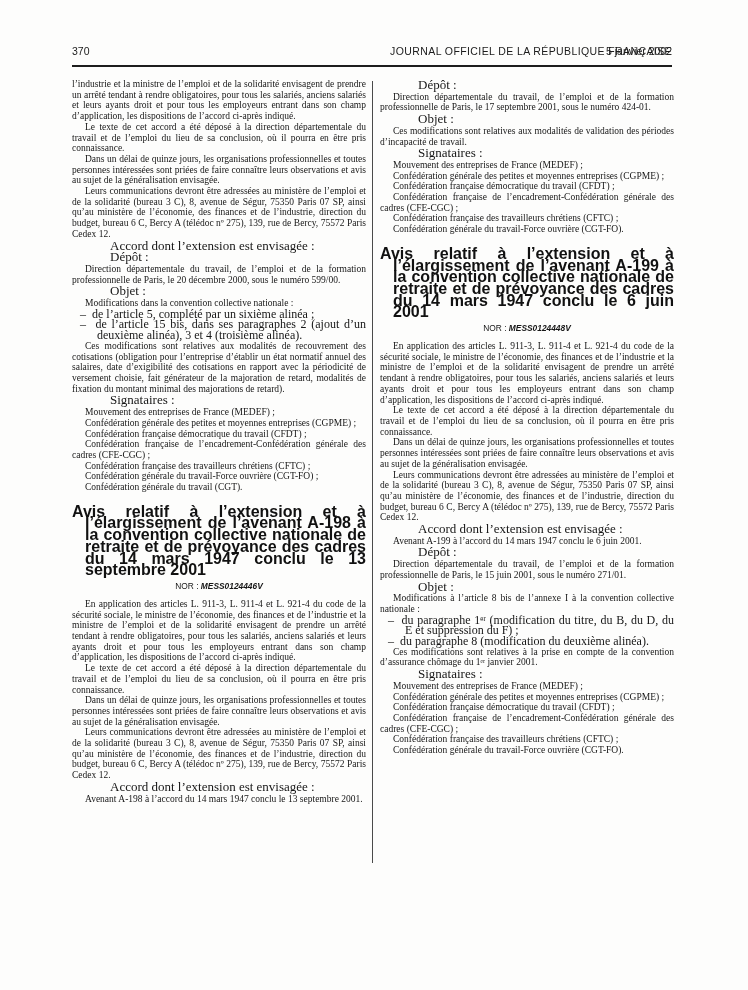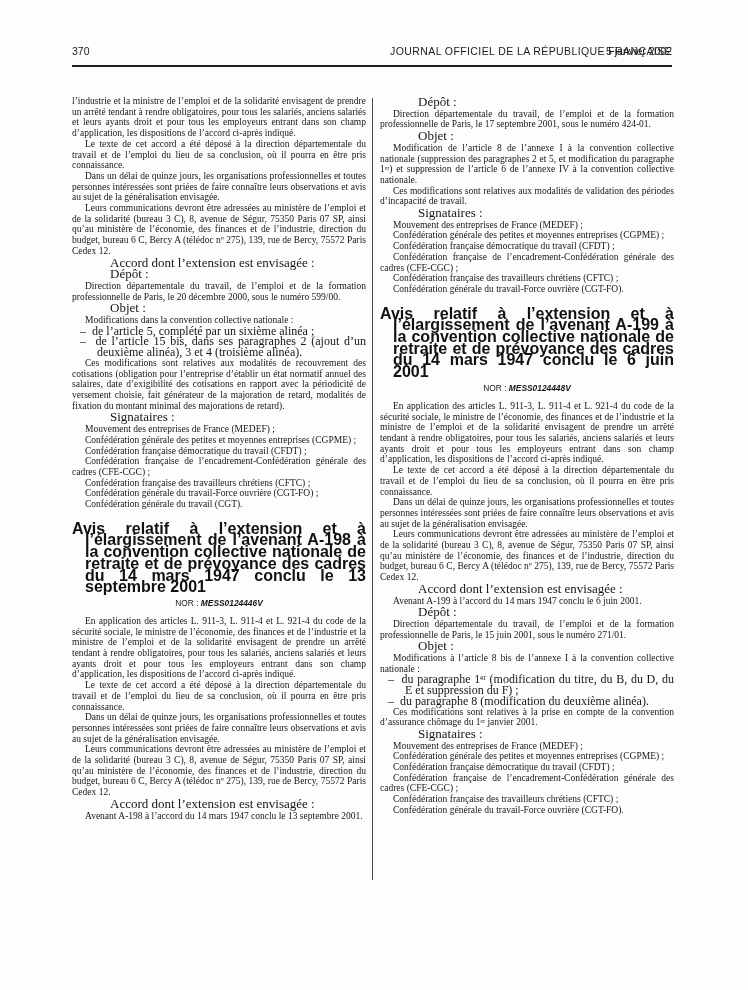--- a/index.html
+++ b/index.html
@@ -24,21 +24,21 @@
   }
   .header .page-number{position:absolute;left:0;top:0;}
   .header .journal-title{position:absolute;left:0;right:0;top:0;text-align:right;letter-spacing:.4px;}
   .header .issue-date{position:absolute;right:0;top:0;}
   .header-rule{
     position:absolute;left:72px;top:65px;width:600px;height:2px;
     background:#1d1d1d;
   }
   
   .columns{
-    position:absolute;left:72px;top:96px;width:602px;
+    position:absolute;left:72px;top:79px;width:602px;
     display:flex;justify-content:space-between;
   }
   .col{width:294px;}
   .column-divider{
     position:absolute;left:300px;top:2px;width:1px;height:782px;
     background:#4a4a4a;
   }
   
   .b-p{
     font-size:9.5px;line-height:10.7px;
@@ -113,21 +113,20 @@
         <div class="b-p">Dans un délai de quinze jours, les organisations professionnelles et toutes personnes intéressées sont priées de faire connaître leurs observations et avis au sujet de la généralisation envisagée.</div>
         <div class="b-p">Leurs communications devront être adressées au ministère de l’emploi et de la solidarité (bureau 3 C), 8, avenue de Ségur, 75350 Paris 07 SP, ainsi qu’au ministère de l’économie, des finances et de l’industrie, direction du budget, bureau 6 C, Bercy A (télédoc nº 275), 139, rue de Bercy, 75572 Paris Cedex 12.</div>
         <div class="b-label">Accord dont l’extension est envisagée :</div>
         <div class="b-p">Avenant A-198 à l’accord du 14 mars 1947 conclu le 13 septembre 2001.</div>
       </div>
     <div class="column-divider"></div>
     <div class="col">
         <div class="b-label">Dépôt :</div>
         <div class="b-p">Direction départementale du travail, de l’emploi et de la formation professionnelle de Paris, le 17 septembre 2001, sous le numéro 424-01.</div>
         <div class="b-label">Objet :</div>
-        <div class="b-p">Modification de l’article 8 de l’annexe I à la convention collective nationale (suppression des paragraphes 2 et 5, et modification du paragraphe 1ᵉʳ) et suppression de l’article 6 de l’annexe IV à la convention collective nationale.</div>
         <div class="b-p">Ces modifications sont relatives aux modalités de validation des périodes d’incapacité de travail.</div>
         <div class="b-label">Signataires :</div>
         <div class="b-p">Mouvement des entreprises de France (MEDEF) ;</div>
         <div class="b-p">Confédération générale des petites et moyennes entreprises (CGPME) ;</div>
         <div class="b-p">Confédération française démocratique du travail (CFDT) ;</div>
         <div class="b-p">Confédération française de l’encadrement-Confédération générale des cadres (CFE-CGC) ;</div>
         <div class="b-p">Confédération française des travailleurs chrétiens (CFTC) ;</div>
         <div class="b-p">Confédération générale du travail-Force ouvrière (CGT-FO).</div>
         <div class="b-heading">Avis relatif à l’extension et à l’élargissement de l’avenant A-199 à la convention collective nationale de retraite et de prévoyance des cadres du 14 mars 1947 conclu le 6 juin 2001</div>
         <div class="b-nor"><span>NOR : </span><i>MESS0124448V</i></div>

